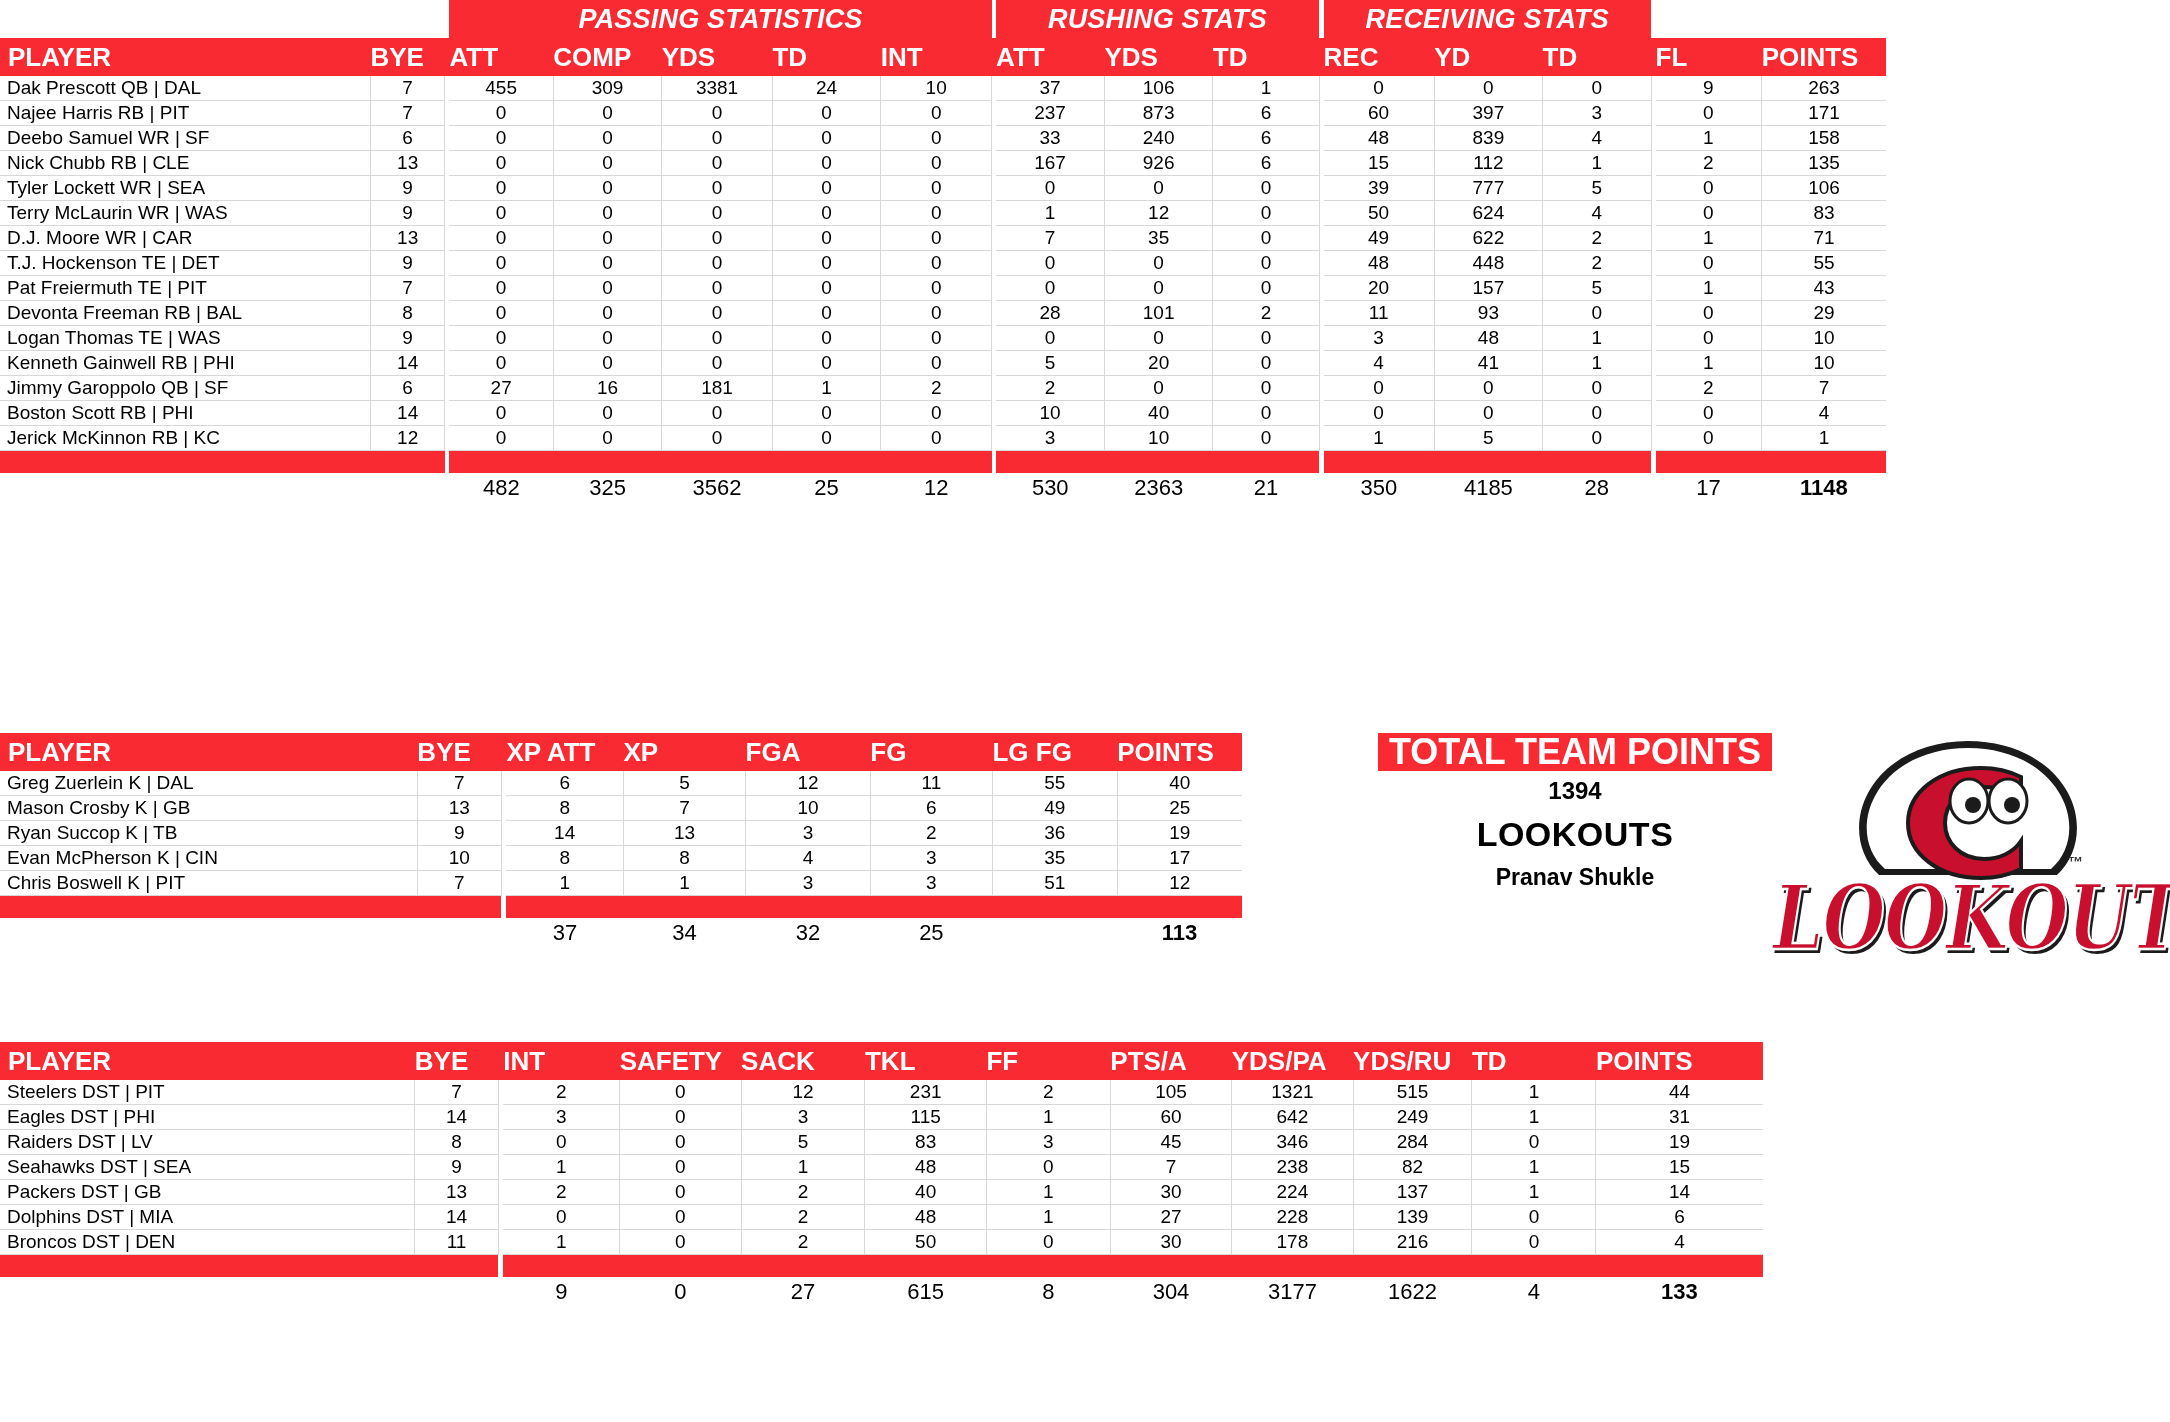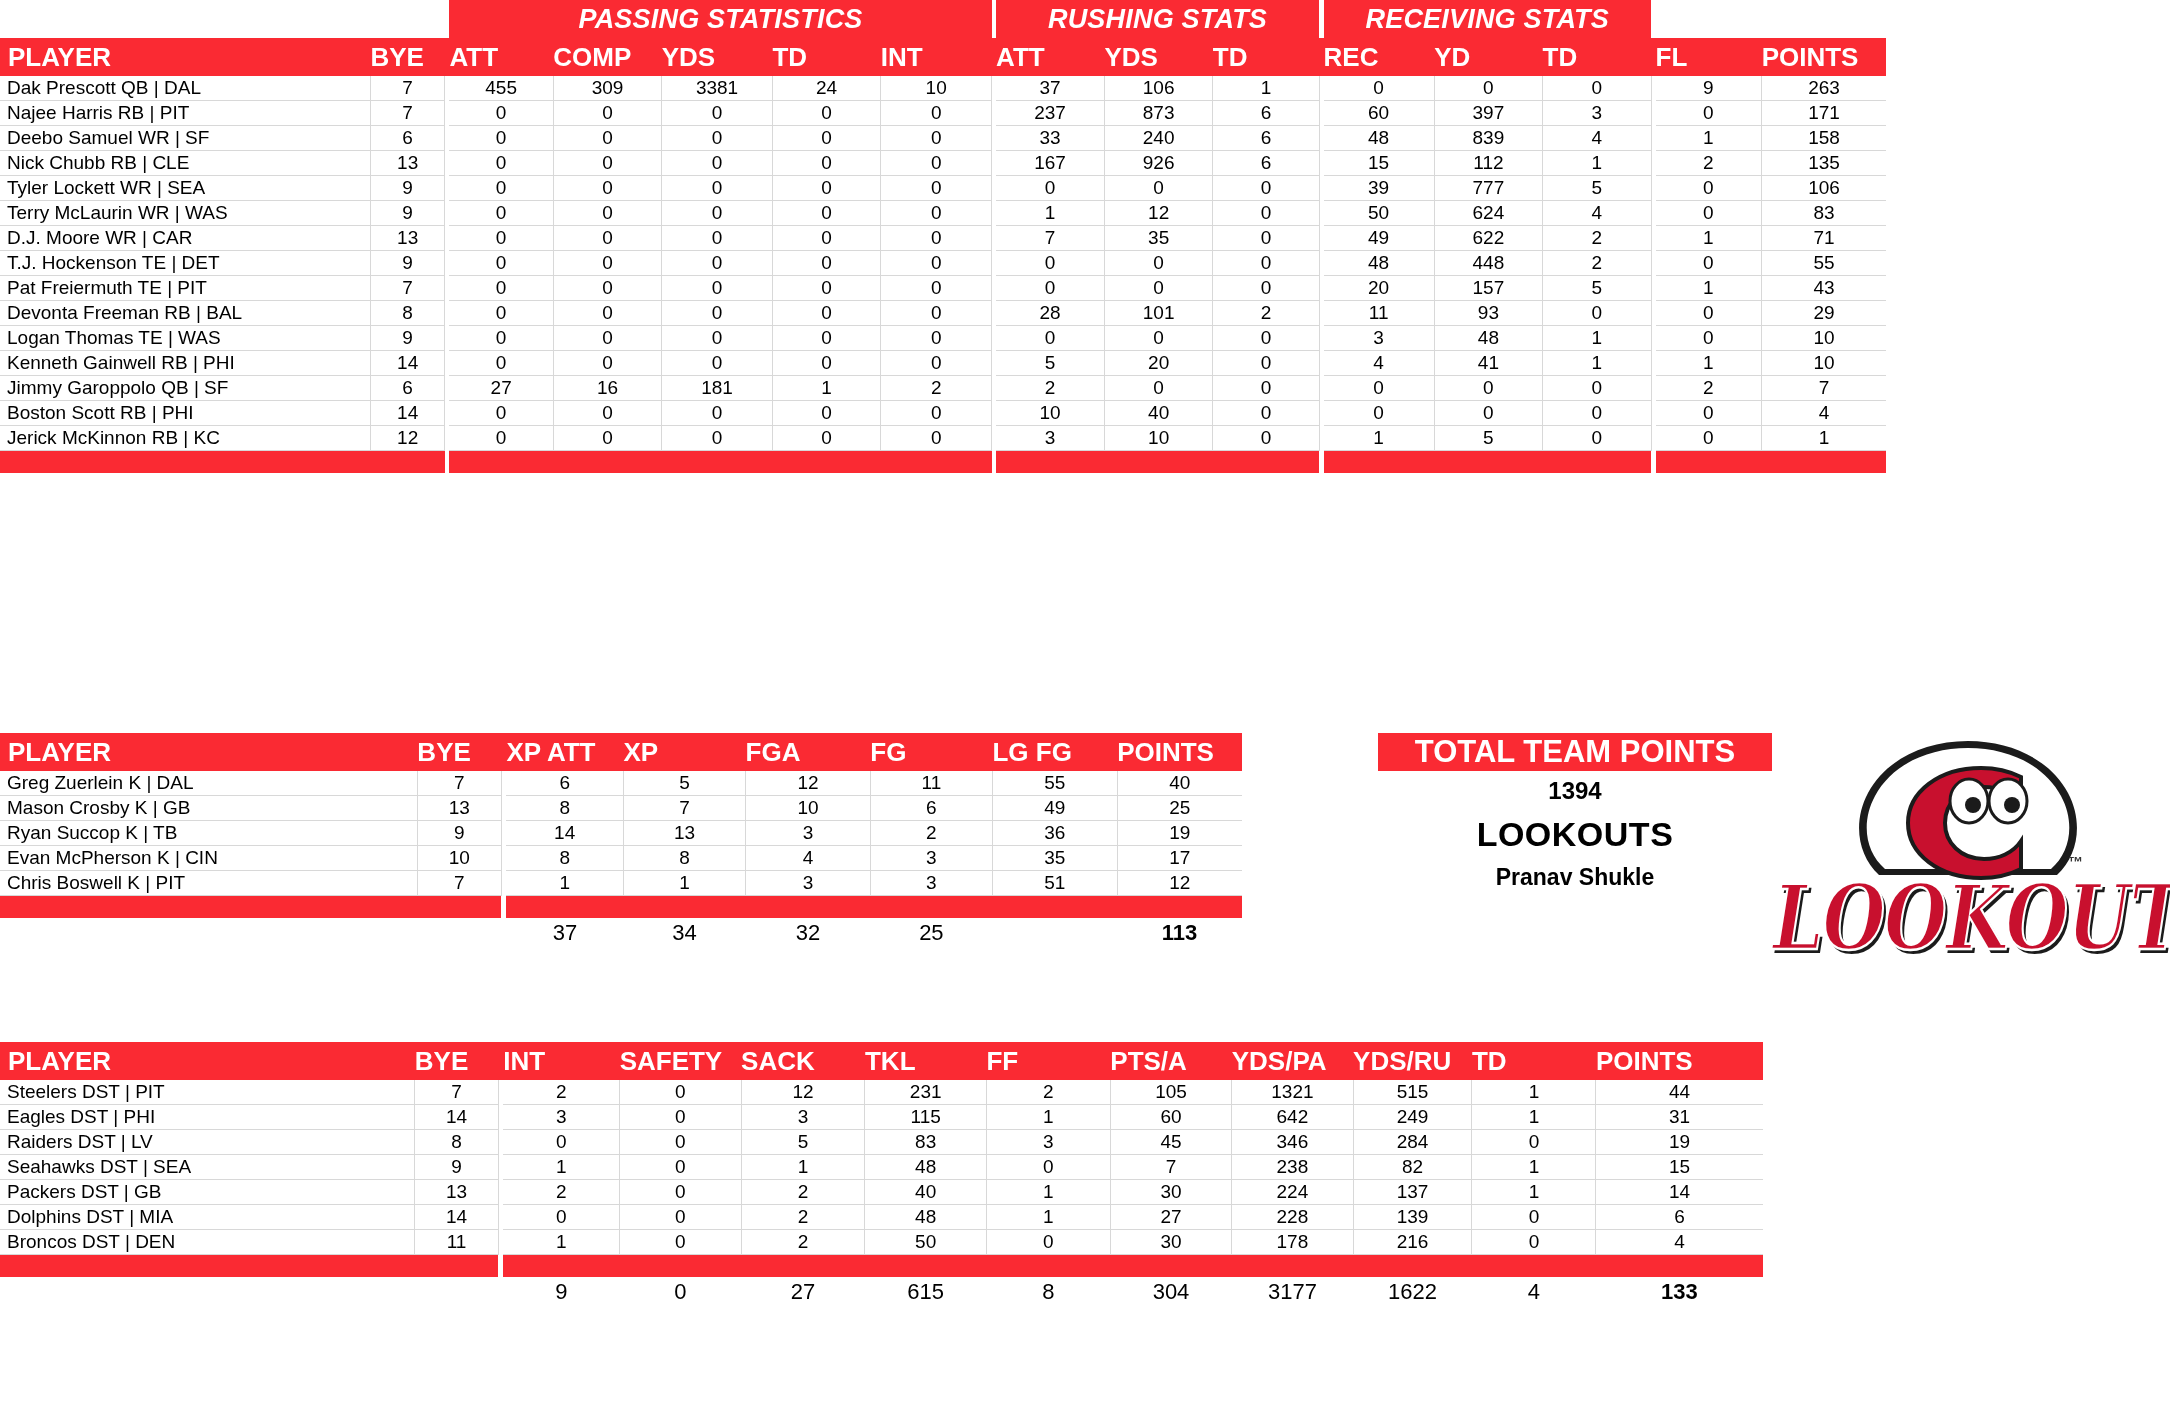--- a/index.html
+++ b/index.html
@@ -122,21 +122,21 @@
   .cond td.dc, .cond .colhdr { font-stretch: condensed; }
 
   
   .ttp-wrap {
     position: absolute;
   }
   .ttp-head {
     background: #fa2a33;
     color: #ffffff;
     font-weight: bold;
-    font-size: 31px;
+    font-size: 36px;
     text-align: center;
     line-height: 38px;
     height: 38px;
   }
   .ttp-points {
     text-align: center;
     font-weight: bold;
     font-size: 24px;
     padding-top: 6px;
   }
@@ -585,20 +585,41 @@
           <td class="redrow"></td>
           <td class="redrow"></td>
           <td class="redrow white"></td>
           <td class="redrow"></td>
           <td class="redrow"></td>
           <td class="redrow"></td>
           <td class="redrow white"></td>
           <td class="redrow"></td>
           <td class="redrow"></td>
         </tr>
+        <tr>
+          <td class="tot"></td>
+          <td class="tot"></td>
+          <td class="sepcell white"></td>
+          <td class="tot">482</td>
+          <td class="tot">325</td>
+          <td class="tot">3562</td>
+          <td class="tot">25</td>
+          <td class="tot">12</td>
+          <td class="sepcell white"></td>
+          <td class="tot">530</td>
+          <td class="tot">2363</td>
+          <td class="tot">21</td>
+          <td class="sepcell white"></td>
+          <td class="tot">350</td>
+          <td class="tot">4185</td>
+          <td class="tot">28</td>
+          <td class="sepcell white"></td>
+          <td class="tot">17</td>
+          <td class="tot bold">1148</td>
+        </tr>
       </tbody>
   </table>
 
   <table class="grid" id="kicker-table" style="position:absolute; left:0; top:733px; width:1247px;">
     <colgroup>
       <col style="width:328px">
         <col style="width:66px">
         <col style="width:4px">
       <col style="width:92px">
         <col style="width:96px">

